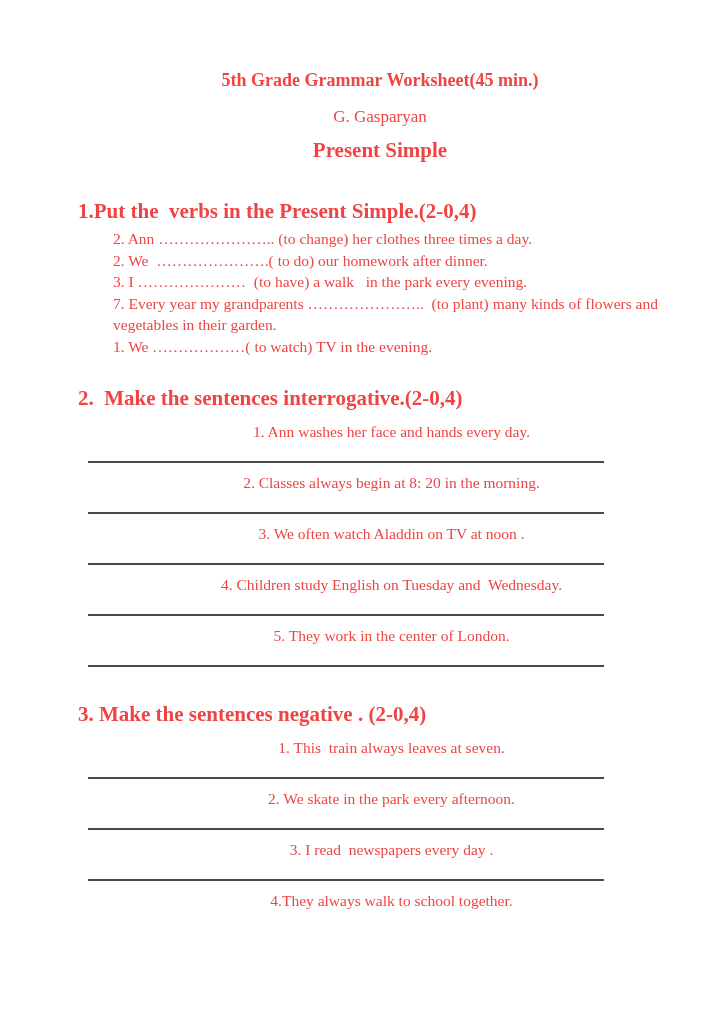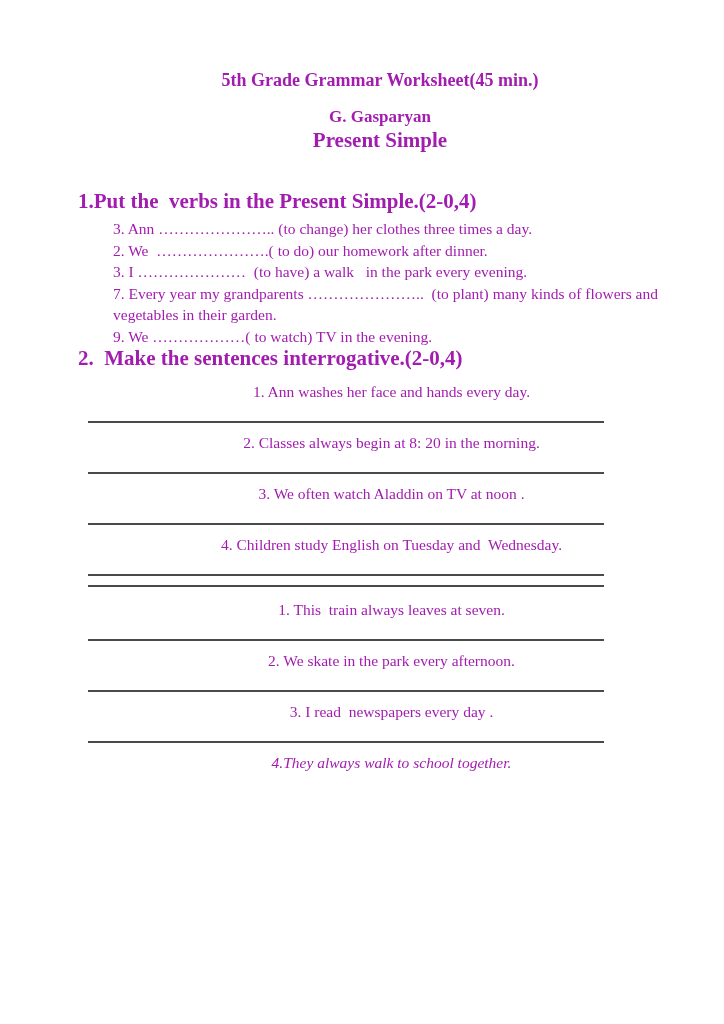--- a/index.html
+++ b/index.html
@@ -6,55 +6,56 @@
     margin: 0;
     padding: 0;
     background: #ffffff;
   }
   .page {
     position: relative;
     width: 724px;
     height: 1024px;
     box-sizing: border-box;
     background: #ffffff;
-    color: #a21caf;
+    color: #ef4444;
     font-family: "Liberation Serif", "DejaVu Serif", serif;
     padding: 68px 42px 0 78px;
     overflow: hidden;
   }
   .doc-header {
     text-align: center;
   }
   .doc-title {
     font-size: 18px;
     line-height: 24px;
     font-weight: bold;
     white-space: pre-wrap;
   }
   .doc-author {
     font-size: 17px;
     line-height: 21px;
-    font-weight: bold;
+    font-weight: normal;
     margin-top: 14px;
     white-space: pre-wrap;
   }
   .doc-subtitle {
     font-size: 21px;
     line-height: 27px;
     font-weight: bold;
+    margin-top: 10px;
     white-space: pre-wrap;
   }
   .section-heading {
     font-size: 21px;
     line-height: 22px;
     font-weight: bold;
     white-space: pre-wrap;
   }
   .heading-gap-lg { margin-top: 36px; }
-  .heading-gap-md { }
+  .heading-gap-md { margin-top: 30px; }
   .fill-list {
     margin: 6px 0 0 35px;
     width: 557px;
   }
   .fill-item {
     margin: 0;
     font-size: 15.5px;
     line-height: 21.5px;
     white-space: pre-wrap;
   }
@@ -70,42 +71,41 @@
     white-space: pre-wrap;
   }
   .answer-line {
     height: 2px;
     width: 516px;
     background: #4a4a4a;
     margin: 0 0 9px 10px;
   }
   .qa-item.no-line .qa-text {
     margin-bottom: 8px;
-    font-style: italic;
   }
 </style>
 </head>
 <body>
 
 <div class="page">
 
   <div class="doc-header">
     <div class="doc-title">5th Grade Grammar Worksheet(45 min.)</div>
     <div class="doc-author">G. Gasparyan</div>
     <div class="doc-subtitle">Present Simple</div>
   </div>
 
   <div class="section">
     <div class="section-heading heading-gap-lg">1.Put the  verbs in the Present Simple.(2-0,4)</div>
     <div class="fill-list">
-      <p class="fill-item">3. Ann ………………….. (to change) her clothes three times a day.</p>
+      <p class="fill-item">2. Ann ………………….. (to change) her clothes three times a day.</p>
       <p class="fill-item">2. We  ………………….( to do) our homework after dinner.</p>
       <p class="fill-item">3. I …………………  (to have) a walk   in the park every evening.</p>
       <p class="fill-item">7. Every year my grandparents …………………..  (to plant) many kinds of flowers and vegetables in their garden.</p>
-      <p class="fill-item">9. We ………………( to watch) TV in the evening.</p>
+      <p class="fill-item">1. We ………………( to watch) TV in the evening.</p>
     </div>
   </div>
 
   <div class="section">
     <div class="section-heading heading-gap-md">2.  Make the sentences interrogative.(2-0,4)</div>
     <div class="qa-list">
       <div class="qa-item">
         <p class="qa-text">1. Ann washes her face and hands every day.</p>
         <div class="answer-line"></div>
       </div>
@@ -115,26 +115,28 @@
       </div>
       <div class="qa-item">
         <p class="qa-text">3. We often watch Aladdin on TV at noon .</p>
         <div class="answer-line"></div>
       </div>
       <div class="qa-item">
         <p class="qa-text">4. Children study English on Tuesday and  Wednesday.</p>
         <div class="answer-line"></div>
       </div>
       <div class="qa-item">
+        <p class="qa-text">5. They work in the center of London.</p>
         <div class="answer-line"></div>
       </div>
     </div>
   </div>
 
   <div class="section">
+    <div class="section-heading heading-gap-lg">3. Make the sentences negative . (2-0,4)</div>
     <div class="qa-list">
       <div class="qa-item">
         <p class="qa-text">1. This  train always leaves at seven.</p>
         <div class="answer-line"></div>
       </div>
       <div class="qa-item">
         <p class="qa-text">2. We skate in the park every afternoon.</p>
         <div class="answer-line"></div>
       </div>
       <div class="qa-item">

